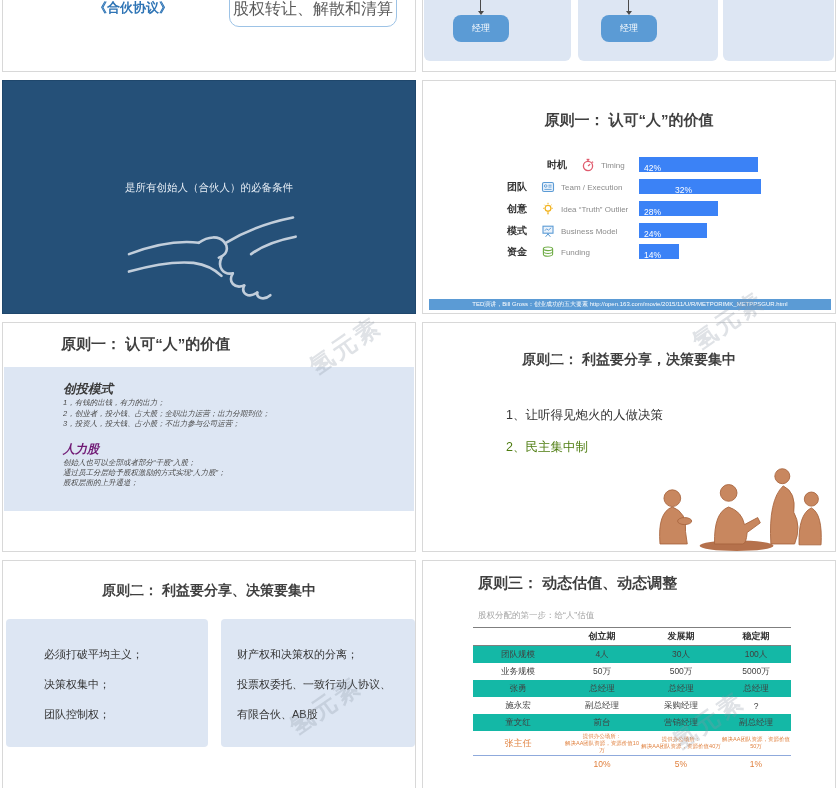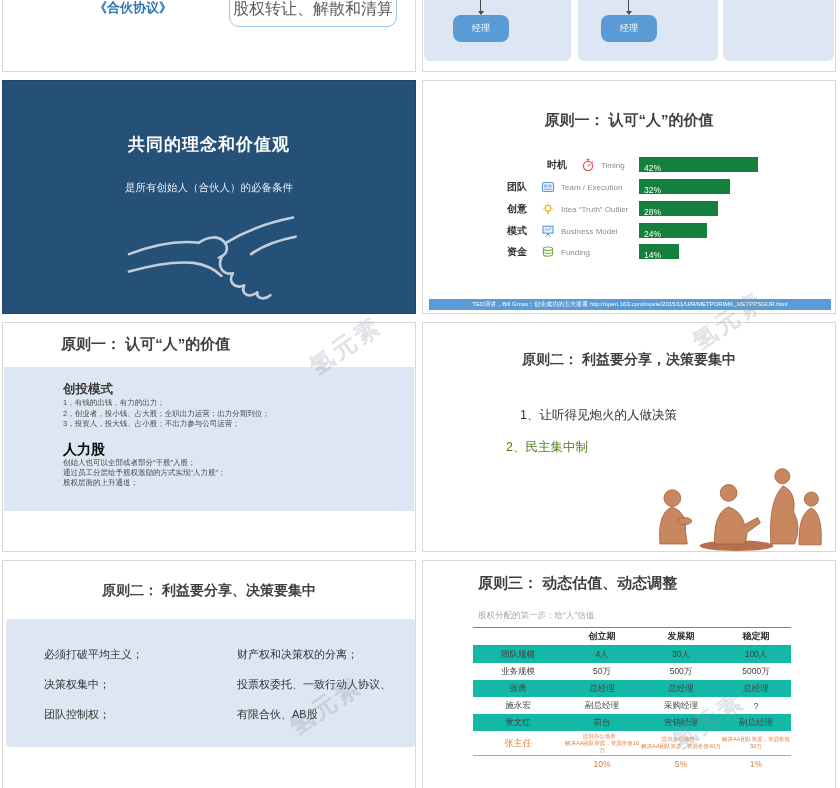--- a/index.html
+++ b/index.html
@@ -37,44 +37,44 @@
   .s3-title{left:0;top:52px;width:100%;font-size:17px;font-weight:bold;color:#ffffff;letter-spacing:1px;text-align:center;}
   .s3-sub{left:0;top:100px;width:100%;font-size:10.5px;color:#e6edf5;text-align:center;}
   .s3-hand{left:118px;top:126px;}
 
   
   .s4-title{left:0;top:30px;width:100%;font-size:15px;font-weight:bold;color:#3f3f3f;text-align:center;}
   .crow{position:absolute;left:84px;height:16px;display:flex;align-items:center;width:320px;}
   .crow .zh{width:28px;font-size:10px;font-weight:bold;color:#333333;}
   .crow .cicon{width:14px;height:14px;margin:0 6px 0 6px;flex:0 0 auto;}
   .crow .en{width:76px;font-size:8px;color:#8c8c8c;white-space:nowrap;}
-  .cbar{position:absolute;left:132px;top:0;height:15px;background:#15803d;}
+  .cbar{position:absolute;left:132px;top:0;height:15px;background:#3b82f6;}
   .cbar span{font-size:8.5px;color:#ffffff;padding-left:5px;line-height:15px;}
   .r1{top:76px;padding-left:40px;} .r2{top:98px;} .r3{top:120px;} .r4{top:142px;} .r5{top:163px;}
   .s4-foot{left:6px;top:218px;width:402px;height:11px;background:#5b9bd5;color:#ffffff;
            font-size:6px;line-height:11px;text-align:center;overflow:hidden;white-space:nowrap;}
 
   
   .s5-title{left:58px;top:12px;font-size:15px;font-weight:bold;color:#3f3f3f;}
-  .s5-panel{left:1px;top:44px;width:410px;height:144px;background:#dde6f3;}
+  .s5-panel{left:1px;top:44px;width:410px;height:144px;background:#dde6f3;font-style:italic;}
   .s5-h1{left:59px;top:14px;font-size:12.5px;font-weight:bold;color:#3a3a3a;}
   .s5-l1{left:59px;top:31px;font-size:7.5px;color:#4a4a4a;line-height:10.5px;}
-  .s5-h2{left:59px;top:74px;font-size:14px;font-weight:bold;color:#000000;}
+  .s5-h2{left:59px;top:74px;font-size:12px;font-weight:bold;color:#701a75;}
   .s5-l2{left:59px;top:91px;font-size:7.5px;color:#4a4a4a;line-height:10px;}
 
   
   .s6-title{left:0;top:28px;width:100%;font-size:14px;font-weight:bold;color:#3f3f3f;text-align:center;}
-  .s6-i1{left:83px;top:84px;font-size:12.5px;color:#333333;margin-left:14px;}
+  .s6-i1{left:83px;top:84px;font-size:12.5px;color:#333333;}
   .s6-i2{left:83px;top:116px;font-size:12.5px;color:#4d7c0f;}
   .s6-fig{left:218px;top:140px;}
 
   
   .s7-title{left:0;top:21px;width:100%;font-size:14px;font-weight:bold;color:#3f3f3f;text-align:center;}
   .s7-box{top:58px;height:128px;background:#dde6f3;border-radius:4px;}
-  .bl{left:3px;width:202px;padding-left:33px;} .br{left:218px;width:194px;}
+  .bl{left:3px;width:202px;} .br{left:218px;width:194px;}
   .s7-line{position:absolute;font-size:11px;color:#333333;white-space:nowrap;}
   .bl .s7-line{left:38px;} .br .s7-line{left:16px;}
   .ln1{top:28px;} .ln2{top:58px;} .ln3{top:88px;}
 
   
   .s8-title{left:55px;top:13px;font-size:15px;font-weight:bold;color:#3f3f3f;}
   .s8-sub{left:55px;top:49px;font-size:8.5px;color:#a3a3a3;}
   .vtable{position:absolute;left:50px;top:66px;width:318px;border-collapse:collapse;table-layout:fixed;}
   .vtable th{height:17px;font-size:9px;font-weight:bold;color:#2f2f2f;text-align:center;
              border-top:1px solid #7f7f7f;border-bottom:1px solid #7f7f7f;padding:0;}
@@ -112,21 +112,20 @@
     <div class="abs panel p3"></div>
     <div class="abs aline a1"></div>
     <div class="abs ahead h1"></div>
     <div class="abs aline a2"></div>
     <div class="abs ahead h2"></div>
     <div class="abs mgr m1">经理</div>
     <div class="abs mgr m2">经理</div>
   </div>
 
   <div class="slide s3">
-    <div class="abs s3-title">共同的理念和价值观</div>
     <div class="abs s3-sub">是所有创始人（合伙人）的必备条件</div>
     <svg class="abs s3-hand" width="180" height="96" viewBox="0 0 200 110">
       <g fill="none" stroke="#c2cedb" stroke-width="3" stroke-linecap="round" stroke-linejoin="round">
         <path d="M6,54 C38,42 62,38 86,41"></path>
         <path d="M6,74 C34,66 58,62 80,64 C94,66 104,71 112,79"></path>
         <path d="M86,41 C97,33 109,33 115,40 C121,47 118,55 109,58"></path>
         <path d="M194,12 C164,18 140,27 117,41"></path>
         <path d="M197,34 C176,38 158,45 146,54"></path>
         <path d="M112,58 C107,69 114,78 125,76"></path>
         <path d="M125,76 C119,86 127,94 138,90"></path>
@@ -155,21 +154,21 @@
     <div class="crow r2">
       <span class="zh">团队</span>
       <svg class="cicon" viewBox="0 0 14 14">
         <rect x="1.5" y="2.5" width="11" height="9" rx="1.5" fill="#eaf2fb" stroke="#5b9bd5" stroke-width="1.1"></rect>
         <circle cx="4.7" cy="6" r="1.3" fill="none" stroke="#5b9bd5" stroke-width="0.9"></circle>
         <line x1="7.4" y1="5.2" x2="10.6" y2="5.2" stroke="#5b9bd5" stroke-width="0.9"></line>
         <line x1="7.4" y1="7" x2="10.6" y2="7" stroke="#5b9bd5" stroke-width="0.9"></line>
         <line x1="3.4" y1="9.4" x2="10.6" y2="9.4" stroke="#5b9bd5" stroke-width="0.9"></line>
       </svg>
       <span class="en">Team / Execution</span>
-      <div class="cbar" style="width: 90.56px;"><span>32%</span></div>
+      <div class="cbar" style="width: 90.56px; padding-left: 31px;"><span>32%</span></div>
     </div>
 
     <div class="crow r3">
       <span class="zh">创意</span>
       <svg class="cicon" viewBox="0 0 14 14">
         <circle cx="7" cy="6.3" r="2.9" fill="none" stroke="#f2b21d" stroke-width="1.2"></circle>
         <line x1="5.9" y1="10" x2="8.1" y2="10" stroke="#f2b21d" stroke-width="1.1"></line>
         <line x1="6.1" y1="11.7" x2="7.9" y2="11.7" stroke="#f2b21d" stroke-width="1.1"></line>
         <line x1="7" y1="0.8" x2="7" y2="2.1" stroke="#f2b21d" stroke-width="1"></line>
         <line x1="2.2" y1="6.3" x2="3.4" y2="6.3" stroke="#f2b21d" stroke-width="1"></line>

